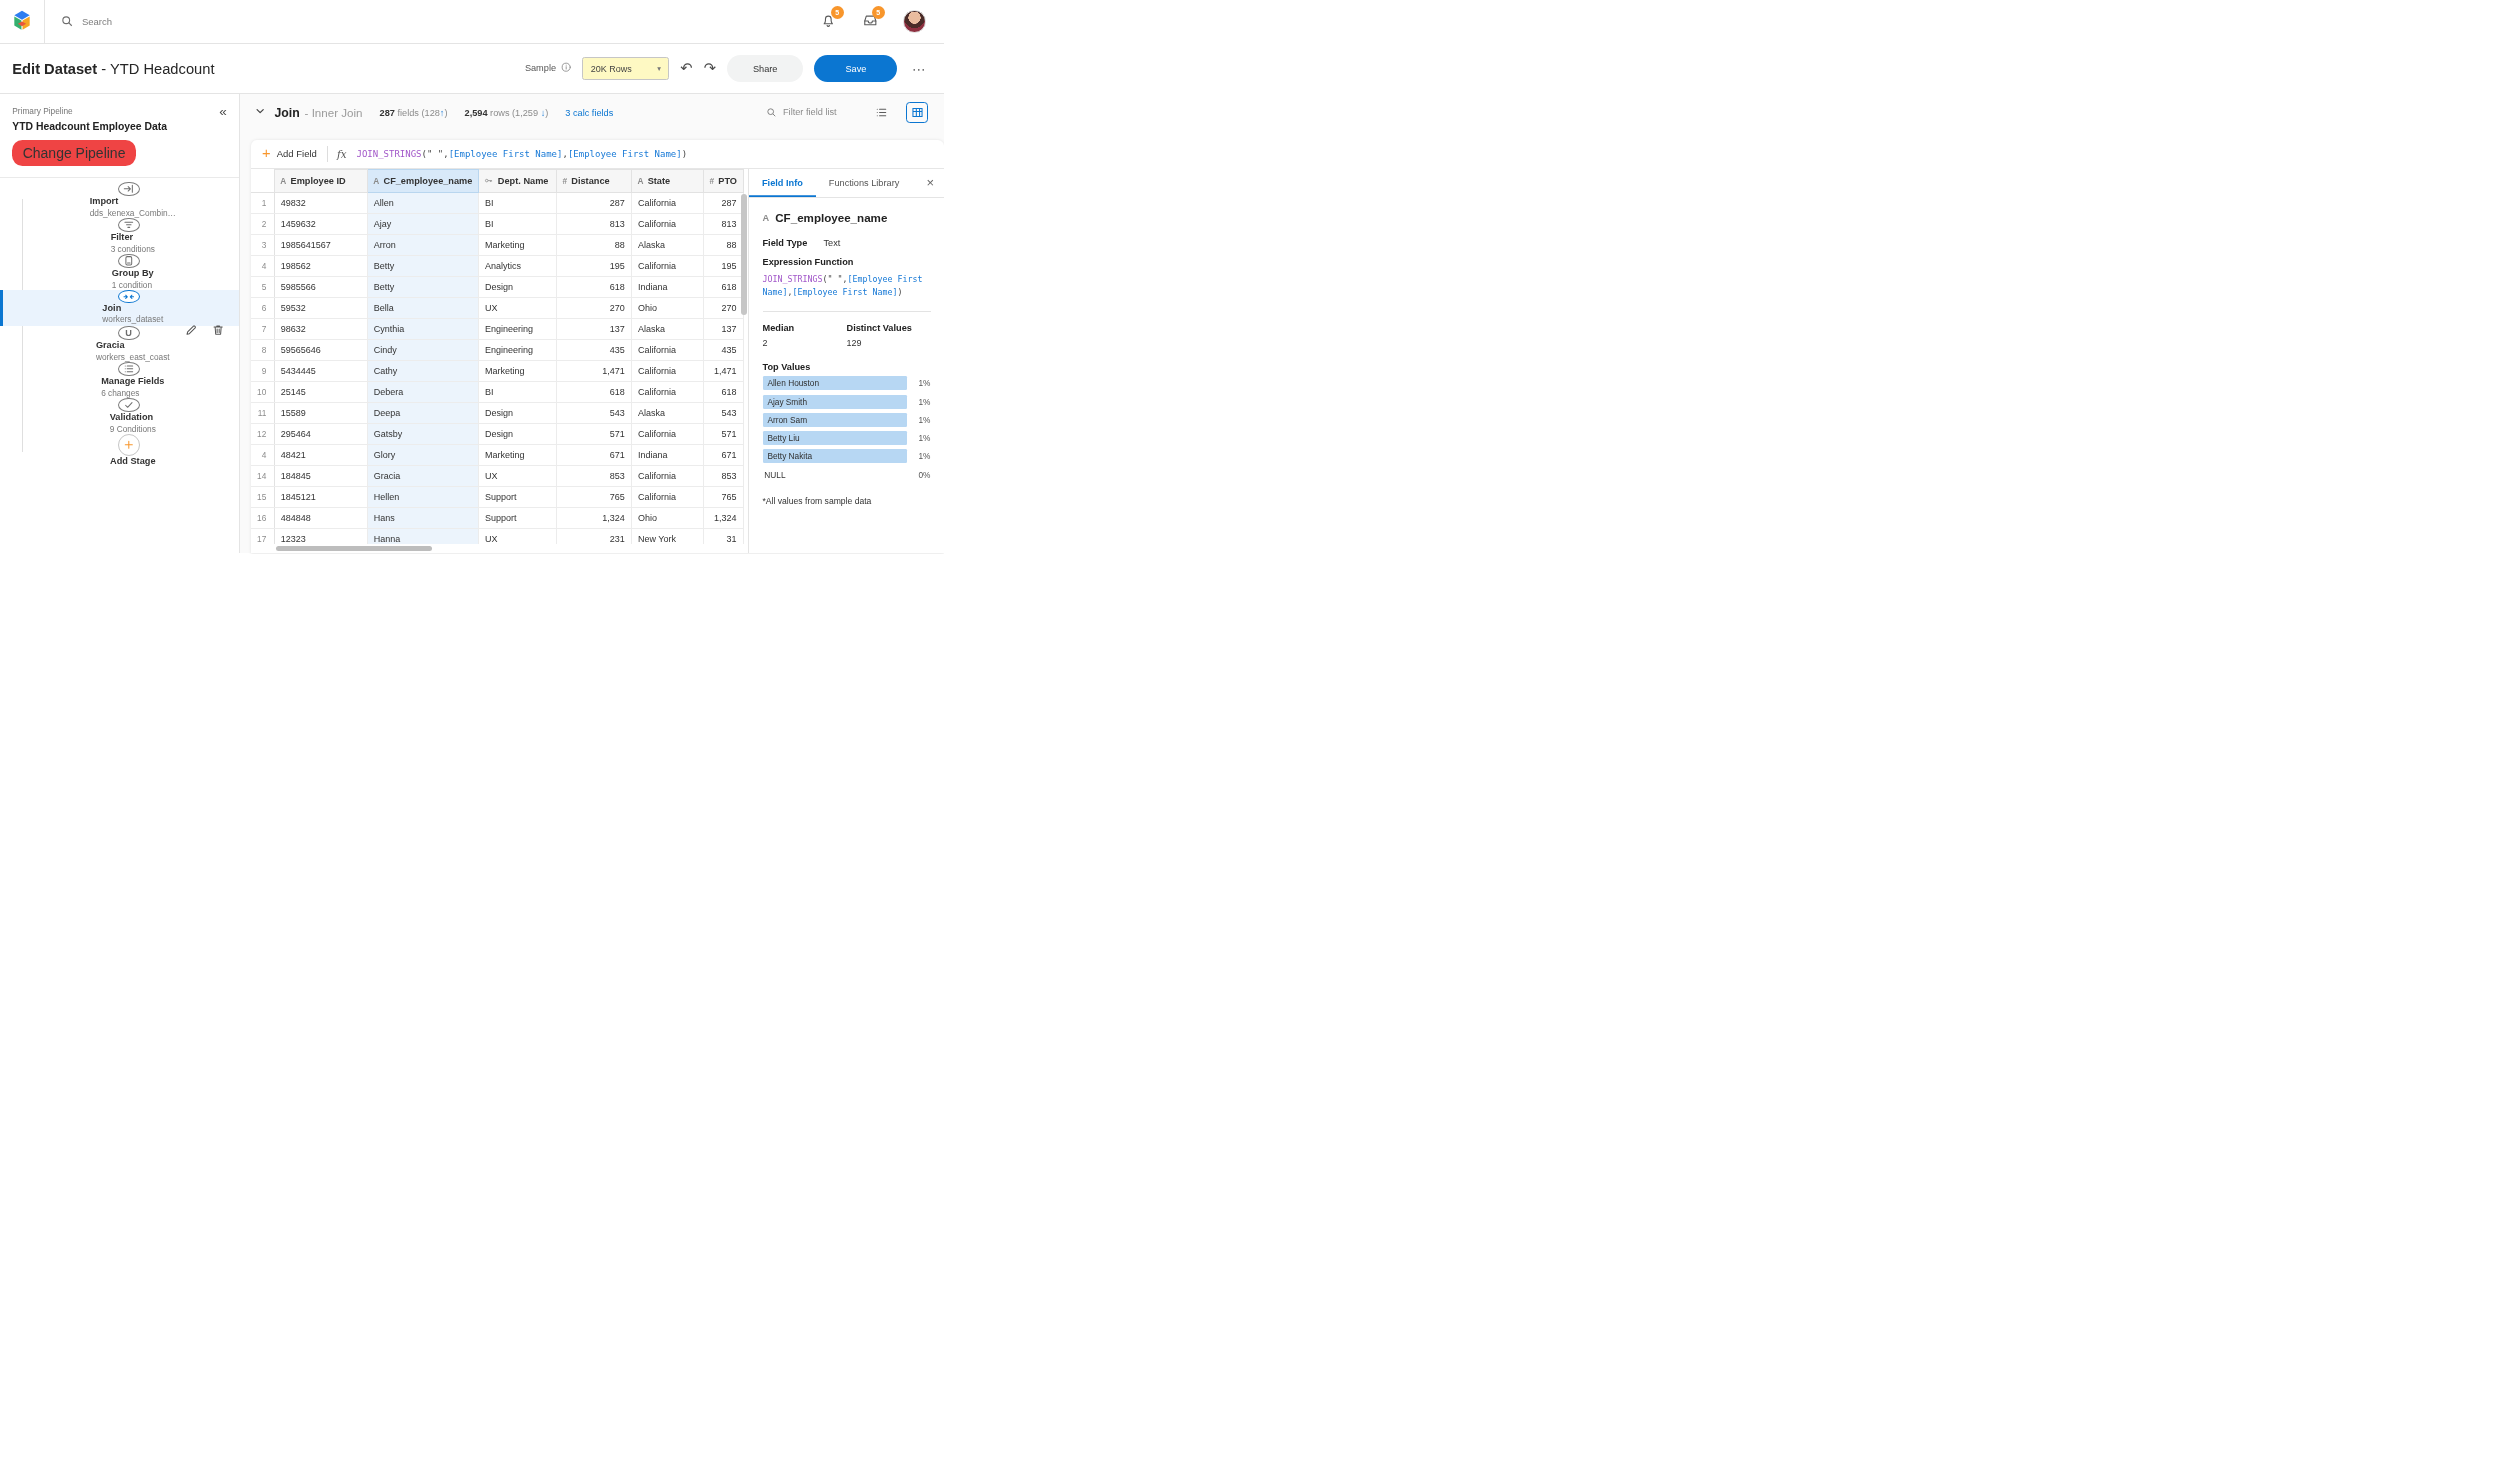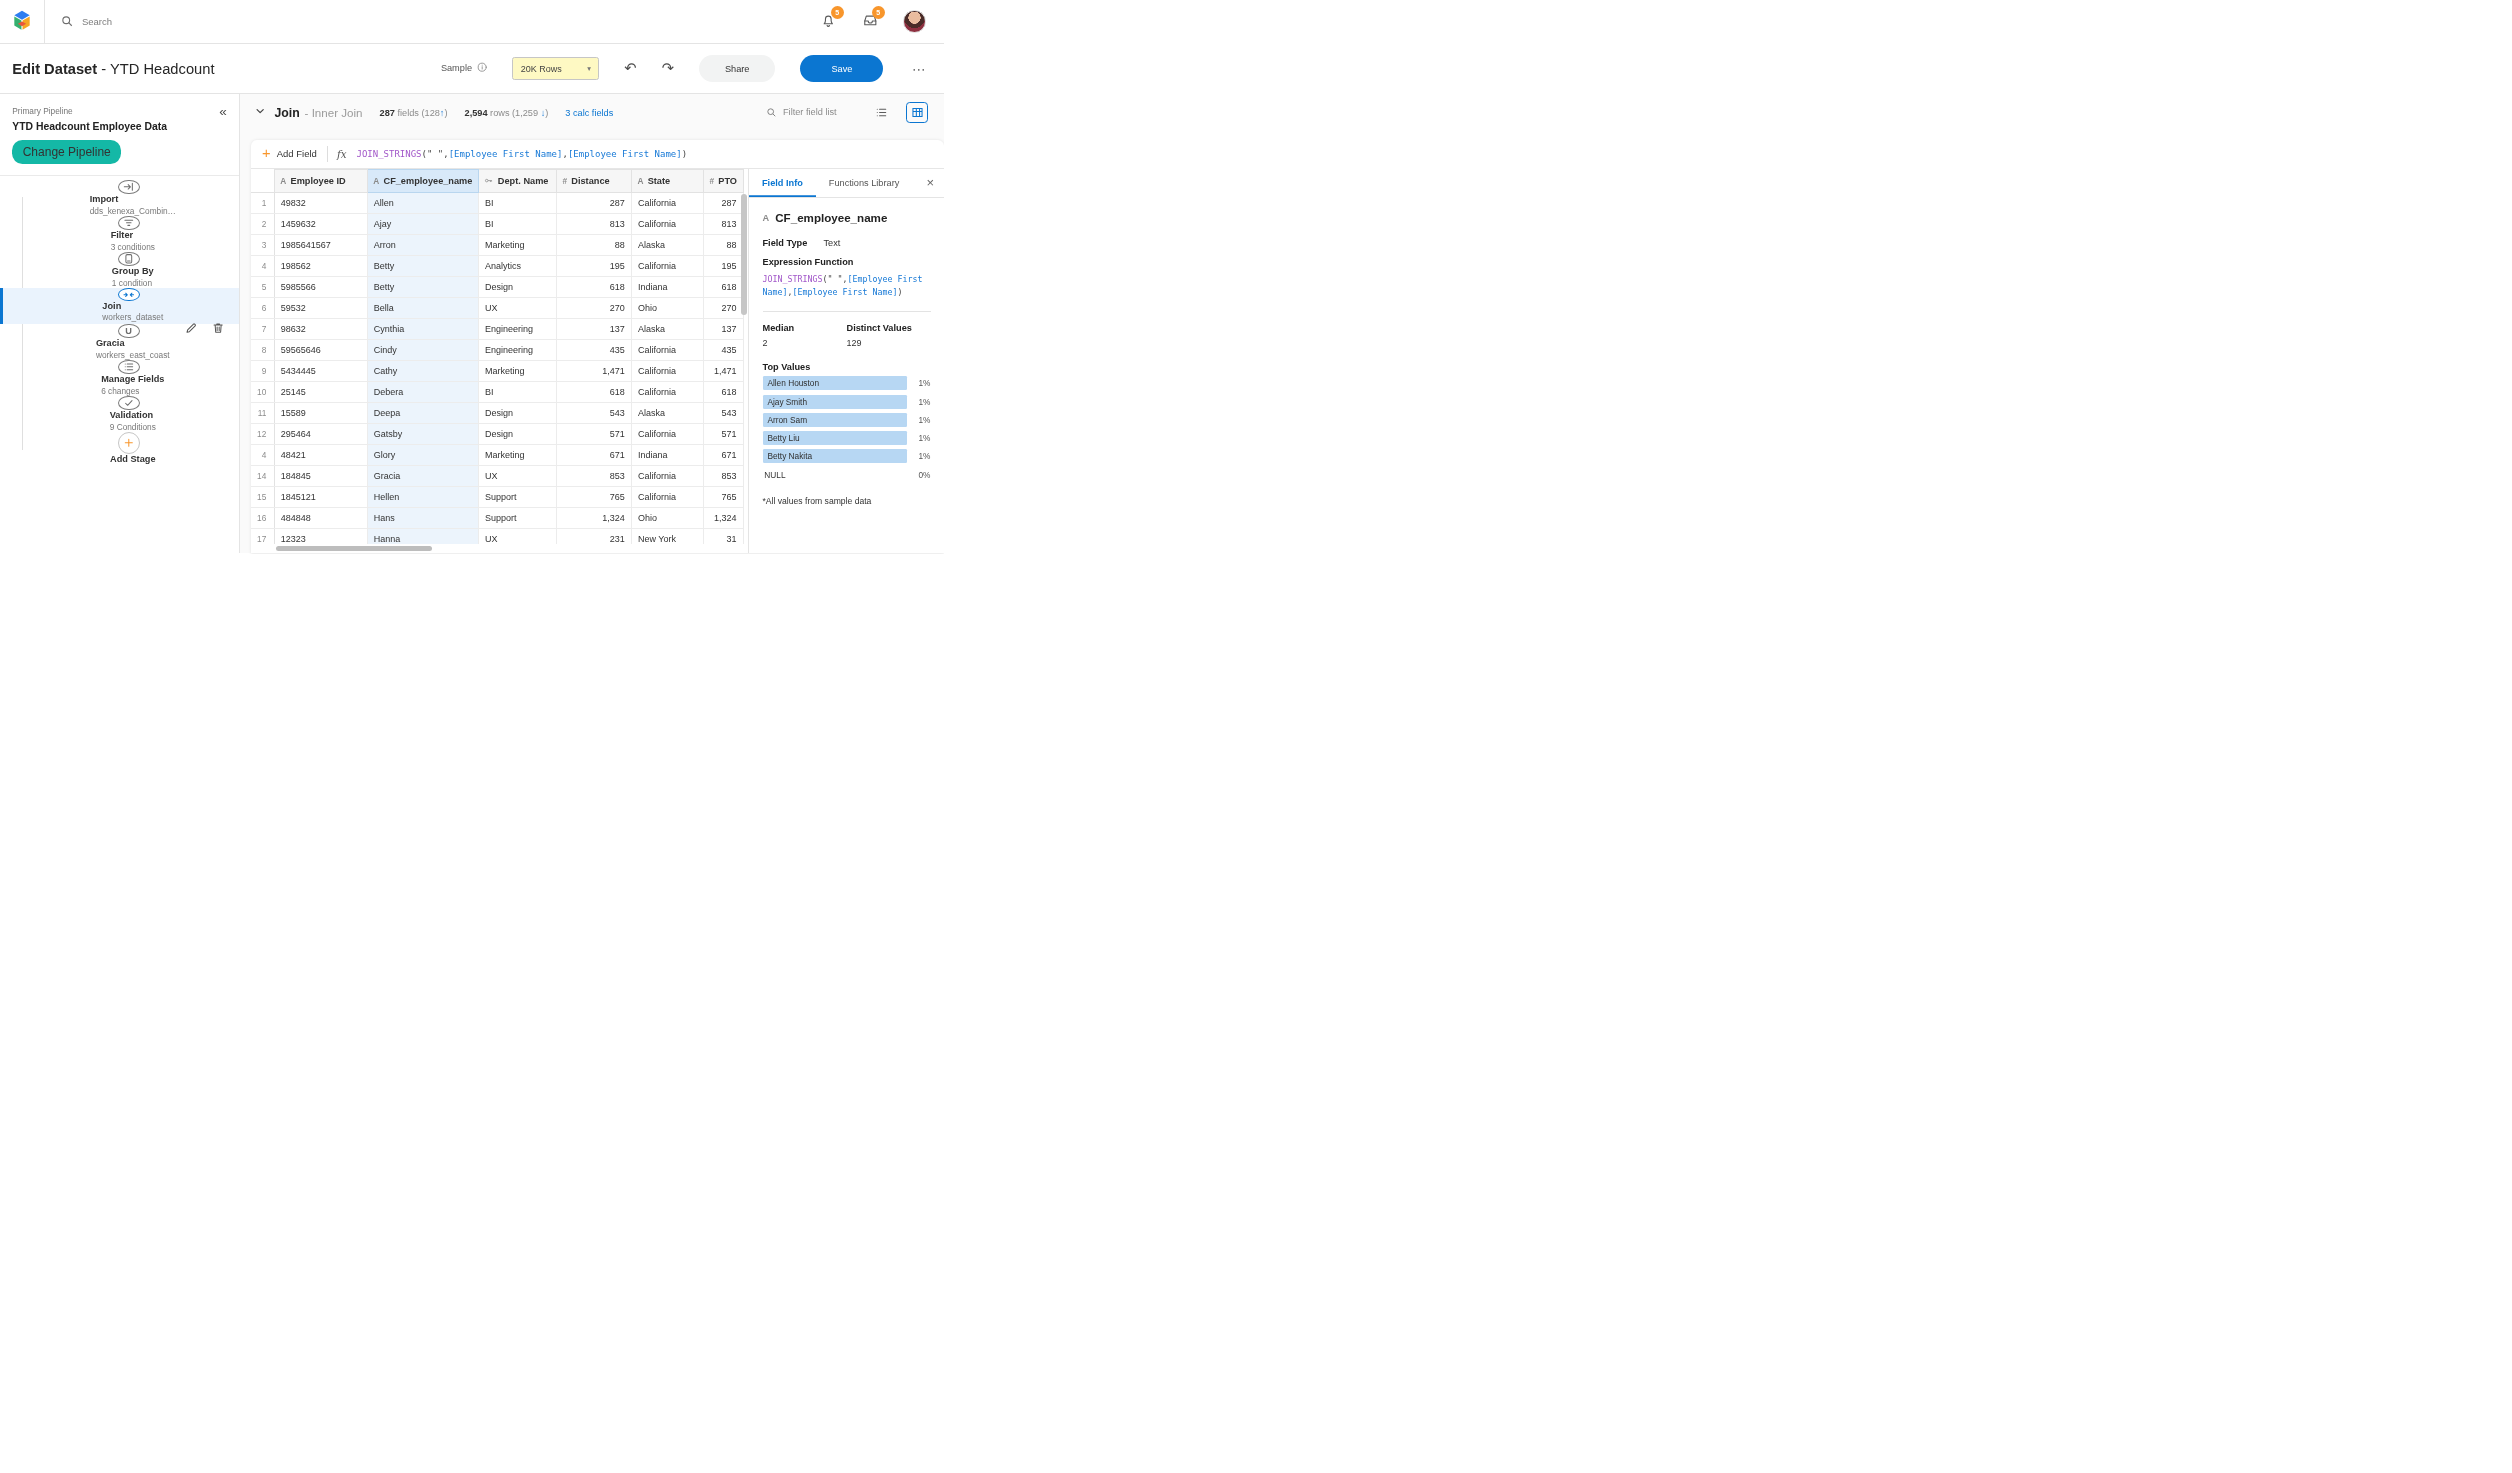--- a/index.html
+++ b/index.html
@@ -19,43 +19,43 @@
   .badge { position:absolute; top:-6.1px; right:-6.7px; min-width:13px; height:13px; border-radius:6.7px;
     background:#f8962c; color:#fff; font-size:7px; font-weight:bold; display:flex; align-items:center; justify-content:center; }
   .avatar { width:23px; height:23px; border-radius:50%; cursor:pointer; border:0.6px solid #ddd;
     background: radial-gradient(circle at 50% 32%, #e9bc9f 0 34%, #4a2b28 35% 58%, #8e3040 59%); }
 
   
   .pagebar { height:50px; display:flex; align-items:center; justify-content:space-between;
     padding:0 18.4px 0 12.3px; border-bottom:0.6px solid #e4e4e4; background:#fff; }
   .page-title { font-size:14.7px; color:#262626; }
   .page-title b { font-weight:bold; }
-  .pagebar-right { display:flex; align-items:center; gap:25px; }
+  .pagebar-right { display:flex; align-items:center; gap:11px; }
   .sample { display:flex; align-items:center; gap:4.9px; font-size:9.2px; color:#555; }
   .info-icon svg { width:10.4px; height:10.4px; stroke:#8a8a8a; fill:none; stroke-width:1.5; stroke-linecap:round; }
   .rows-select { width:87px; height:23px; border:0.6px solid #c6c6c6; border-radius:2.5px; display:flex;
     align-items:center; justify-content:space-between; padding:0 7.4px; font-size:9px; color:#444; cursor:pointer; background:#fef9c3; }
   .rows-select .chev { color:#777; font-size:7.4px; }
   .undo-redo { font-size:14.7px; color:#4c4c4c; cursor:pointer; line-height:1; }
   .btn { height:27px; border:none; border-radius:13.5px; font-size:9.2px; font-family:inherit; cursor:pointer; }
   .btn-share { background:#f2f3f3; color:#333; padding:0 26px; }
   .btn-save { background:#0b76d1; color:#fff; padding:0 31px; }
   .more-dots { font-size:13.5px; color:#6e6e6e; cursor:pointer; padding-left:3.7px; }
 
   
   .content { display:flex; height:459px; }
 
   
   .sidebar { width:240px; min-width:240px; background:#fff; border-right:0.6px solid #e4e4e4; }
   .sidebar-head { padding:12.3px 12.3px 11px; border-bottom:0.6px solid #eaeaea; position:relative; }
   .collapse-btn { position:absolute; right:12.3px; top:9.8px; font-size:13.5px; color:#4a4a4a; cursor:pointer; }
   .section-label { font-size:8.3px; color:#767676; }
   .pipeline-name { font-size:10.4px; font-weight:bold; color:#222; margin-top:4.3px; }
-  .change-pill { display:inline-block; margin-top:8.6px; background:#14b8a6; border-radius:10.4px;
-    padding:4.9px 10.4px; font-size:12px; color:#333; cursor:pointer; }
+  .change-pill { display:inline-block; margin-top:8.6px; background:#ef4444; border-radius:10.4px;
+    padding:4.9px 10.4px; font-size:14px; color:#333; cursor:pointer; }
   .stage-list { position:relative; padding-top:3.7px; }
   .stage-line { position:absolute; left:22px; top:21.5px; height:253px; width:1.2px; background:#dfdfdf; z-index:0; }
   .stage-item { height:36px; display:flex; align-items:center; padding-left:18px; cursor:pointer;flex-direction:column; }
   .stage-item.selected { position:relative; z-index:1; background:#eaf3fd; }
   .stage-item.selected::before { content:""; position:absolute; left:0; top:0; bottom:0; width:2.5px; background:#0b76d1; }
   .stage-icon { width:22px; height:22px; min-width:22px; border-radius:50%; border:1px solid #7c7c7c; background:#fff;
     display:flex; align-items:center; justify-content:center; position:relative; z-index:2; color:#6e6e6e; }
   .stage-icon svg { width:11.6px; height:11.6px; stroke:currentColor; fill:none; stroke-width:1.6; stroke-linecap:round; stroke-linejoin:round; }
   .stage-item.selected .stage-icon { border-color:#0b76d1; color:#0b76d1; }
   .stage-item.add .stage-icon { border-color:#c6c6c6; color:#f8962c; }

